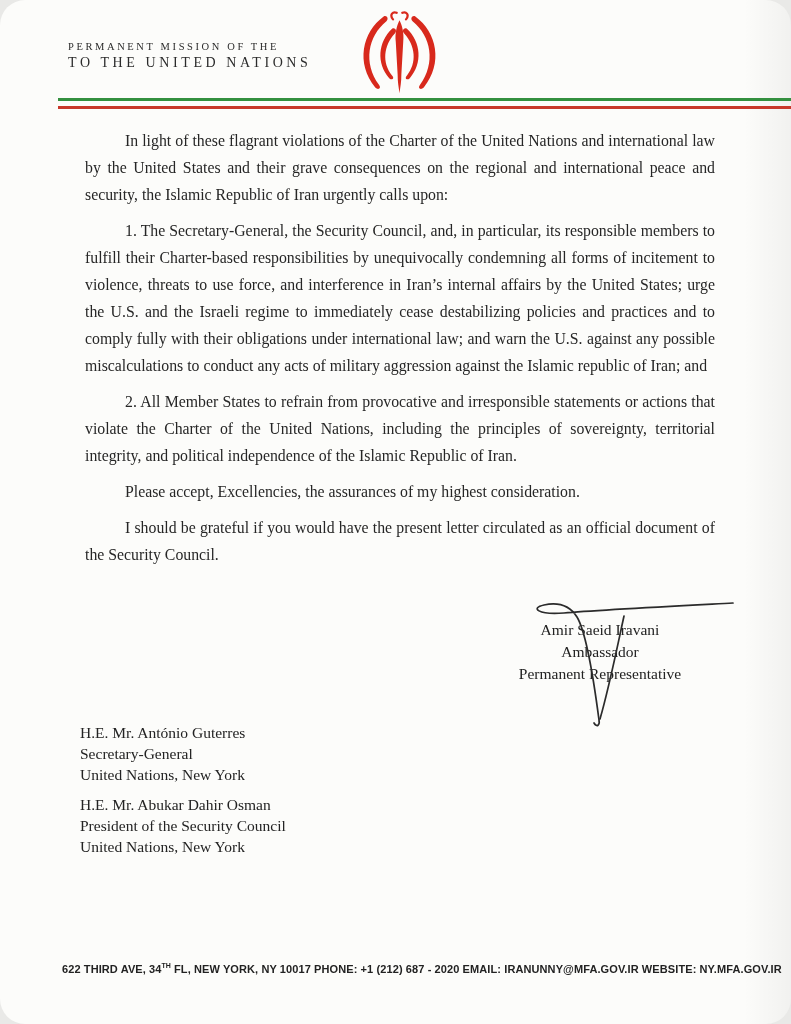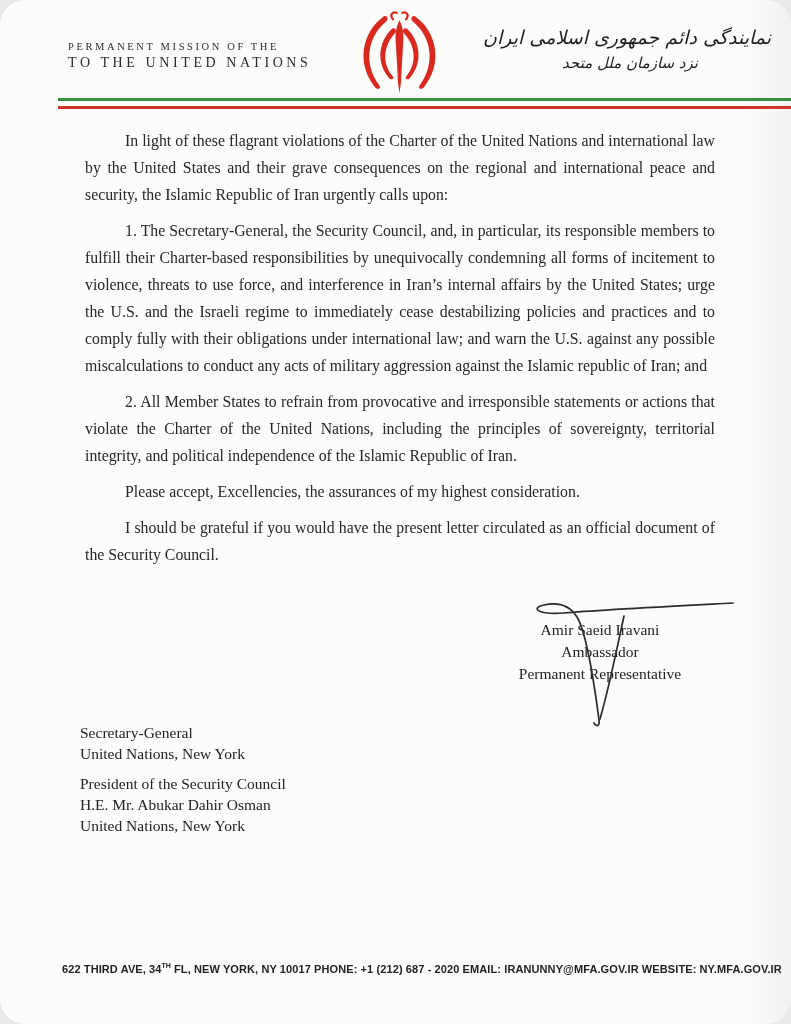--- a/index.html
+++ b/index.html
@@ -79,24 +79,20 @@
   <svg class="emblem" viewBox="0 0 100 90" aria-hidden="true">
     <path class="fillpart" d="M33 6 C10 23 3 56 24 82 C27 85 31 83 28 79 C11 56 16 27 36 11 C39 8 36 4 33 6 Z"></path>
     <path class="fillpart" d="M67 6 C90 23 97 56 76 82 C73 85 69 83 72 79 C89 56 84 27 64 11 C61 8 64 4 67 6 Z"></path>
     <path class="fillpart" d="M42 19 C27 33 25 56 39 72 C42 75 45 72 42 69 C31 55 33 37 45 24 C48 21 45 17 42 19 Z"></path>
     <path class="fillpart" d="M58 19 C73 33 75 56 61 72 C58 75 55 72 58 69 C69 55 67 37 55 24 C52 21 55 17 58 19 Z"></path>
     <path class="fillpart" d="M50 10 C53 16 55 24 54 33 L52 68 C52 76 51 81 50 88 C49 81 48 76 48 68 L46 33 C45 24 47 16 50 10 Z"></path>
     <path class="strokepart" d="M43 9 C39 4 43 0 47 2"></path>
     <path class="strokepart" d="M57 9 C61 4 57 0 53 2"></path>
   </svg>
 
-  <div class="persian">
-    <div class="persian-1">نمایندگی دائم جمهوری اسلامی ایران</div>
-    <div class="persian-2">نزد سازمان ملل متحد</div>
-  </div>
 
   <div class="tricolor">
     <div class="green"></div>
     <div class="gap"></div>
     <div class="red"></div>
   </div>
 
   <div class="letter-body">
     <p>In light of these flagrant violations of the Charter of the United Nations and international law by the United States and their grave consequences on the regional and international peace and security, the Islamic Republic of Iran urgently calls upon:</p>
     <p>1. The Secretary-General, the Security Council, and, in particular, its responsible members to fulfill their Charter-based responsibilities by unequivocally condemning all forms of incitement to violence, threats to use force, and interference in Iran’s internal affairs by the United States; urge the U.S. and the Israeli regime to immediately cease destabilizing policies and practices and to comply fully with their obligations under international law; and warn the U.S. against any possible miscalculations to conduct any acts of military aggression against the Islamic republic of Iran; and</p>
@@ -110,25 +106,26 @@
     <div>Ambassador</div>
     <div>Permanent Representative</div>
   </div>
   <svg class="sig-svg" viewBox="0 0 228 145" aria-hidden="true">
     <path d="M207 11 C150 14 70 18 38 21 C12 23 4 16 18 13 C32 10 44 14 51 25 C60 40 67 82 73 128 C74 133 71 136 68 131"></path>
     <path d="M98 24 C91 56 83 96 74 127"></path>
   </svg>
 
   <div class="addressees">
     <div class="addressee">
+      <div>H.E. Mr. António Guterres</div>
       <div>Secretary-General</div>
       <div>United Nations, New York</div>
     </div>
     <div class="addressee">
+      <div>H.E. Mr. Abukar Dahir Osman</div>
       <div>President of the Security Council</div>
-      <div>H.E. Mr. Abukar Dahir Osman</div>
       <div>United Nations, New York</div>
     </div>
   </div>
 
   <div class="footer"><span>622 THIRD AVE, 34</span><sup>TH</sup><span> FL, NEW YORK, NY 10017 PHONE: +1 (212) 687 - 2020 EMAIL: IRANUNNY@MFA.GOV.IR WEBSITE: NY.MFA.GOV.IR</span></div>
 
 </div>
 
 </body></html>

